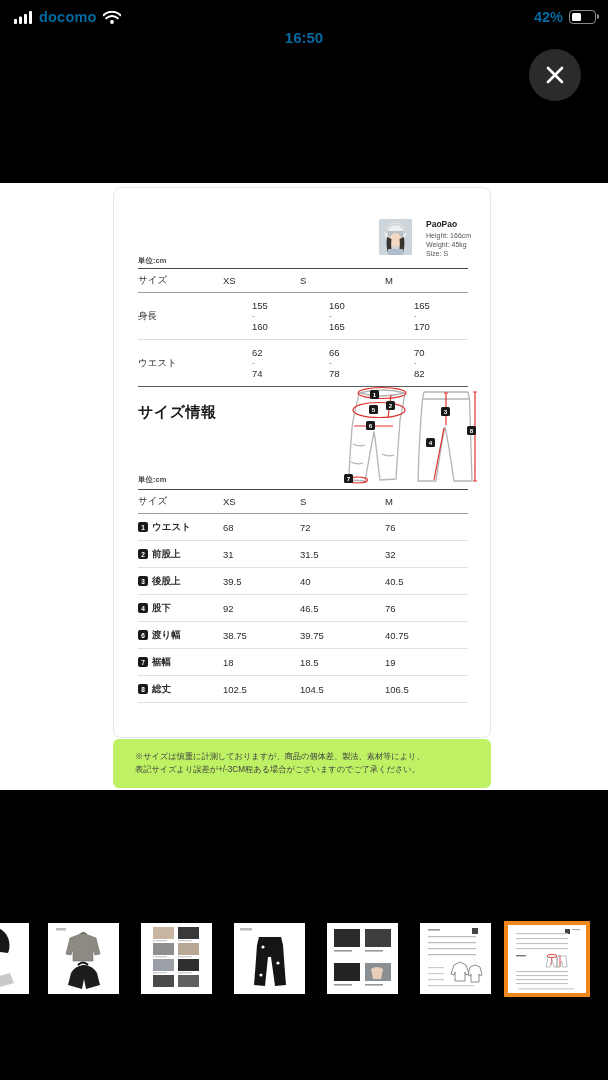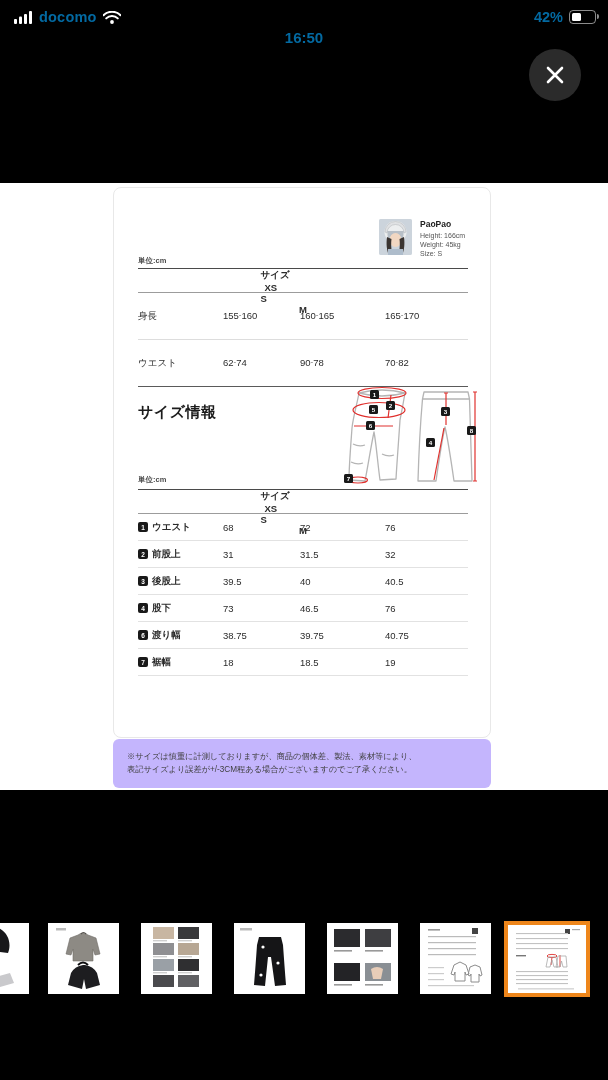--- a/index.html
+++ b/index.html
@@ -18,48 +18,48 @@
 
   
   .close-btn{position:absolute;left:529px;top:49px;width:52px;height:52px;border-radius:50%;
              background:#2b2b2b;border:none;display:flex;align-items:center;justify-content:center;cursor:pointer;padding:0;}
 
   
   .photo-band{position:absolute;top:183px;left:0;width:608px;height:607px;background:#fff;}
   .chart-card{position:absolute;left:113px;top:4px;width:378px;height:551px;background:#fff;
               border:1px solid #e8e8e8;border-radius:8px;box-sizing:border-box;}
 
-  .model-box{position:absolute;left:265px;top:31px;display:flex;gap:8px;}
+  .model-box{position:absolute;left:265px;top:31px;display:flex;gap:14px;}
   .model-photo{width:33px;height:36px;border-radius:2px;overflow:hidden;background:#d9dee4;flex:0 0 auto;}
   .model-text{line-height:1.3;}
   .model-name{font-size:8.5px;font-weight:700;color:#222;margin-bottom:1px;}
   .model-line{font-size:7px;color:#555;}
 
   .unit{position:absolute;left:24px;font-size:7.5px;font-weight:600;color:#4a4a4a;}
   .unit1{top:68px}.unit2{top:287px}
 
   .tbl{position:absolute;left:24px;width:330px;color:#2b2b2b;font-size:9.5px;}
   .tbl1{top:80px}.tbl2{top:301px}
-  .thead{display:flex;align-items:center;height:23px;border-top:1.5px solid #4a4a4a;border-bottom:1px solid #9c9c9c;font-weight:700;flex-direction:column;}
+  .thead{display:flex;align-items:center;height:23px;border-top:1.5px solid #4a4a4a;border-bottom:1px solid #9c9c9c;font-weight:400;}
   .cl{width:85px}.c1{width:77px}.c2{width:85px}.c3{flex:1}
   .t1r{display:flex;align-items:center;height:46px;border-bottom:1px solid #ddd;}
   #t1-body .t1r:last-child{border-bottom:1.5px solid #5a5a5a;}
   .t1r .cl{font-weight:400;}
-  .range{display:flex;line-height:1.2;}
+  .range{display:flex;flex-direction:column;line-height:1.2;margin-left:29px;}
   .range .dash{font-size:8px;color:#666;}
   .t2r{display:flex;align-items:center;height:26px;border-bottom:1px solid #e2e2e2;}
   .t2lab{display:flex;align-items:center;font-weight:700;}
   .badge{display:inline-flex;width:10px;height:10px;background:#191919;color:#fff;font-size:6.5px;font-weight:700;
          align-items:center;justify-content:center;border-radius:2px;margin-right:4px;flex:0 0 auto;}
 
   .section-title{position:absolute;left:24px;top:215px;font-size:15px;font-weight:800;color:#1b1b1b;letter-spacing:.5px;text-align:center;}
   .diagram{position:absolute;left:228px;top:196px;}
 
-  .footnote{position:absolute;left:113px;top:556px;width:378px;height:49px;background:#c4b5fd;border-radius:6px;
-            box-sizing:border-box;padding:11px 14px;font-size:8.2px;color:#3f3f3f;line-height:1.6;}
+  .footnote{position:absolute;left:113px;top:556px;width:378px;height:49px;background:#bef264;border-radius:6px;
+            box-sizing:border-box;padding:11px 22px;font-size:8.2px;color:#3f3f3f;line-height:1.6;}
 
   
   .thumbs{position:absolute;top:922px;left:0;width:608px;height:74px;}
   .thumb{position:absolute;top:1px;width:71px;height:71px;background:#fff;overflow:hidden;cursor:pointer;}
   .thumb svg{display:block;}
   .thumb.sel{top:-1px;width:86px;height:76px;border:4px solid #ee861b;box-sizing:border-box;}
 </style>
 </head>
 <body>
 
@@ -158,21 +158,21 @@
     <span class="cl lab">ウエスト</span>
     <span class="c1">
                 <span class="range">
                   <span>62</span>
                   <span class="dash">-</span>
                   <span>74</span>
                 </span>
               </span>
     <span class="c2">
                 <span class="range">
-                  <span>90</span>
+                  <span>66</span>
                   <span class="dash">-</span>
                   <span>78</span>
                 </span>
               </span>
     <span class="c3">
                 <span class="range">
                   <span>70</span>
                   <span class="dash">-</span>
                   <span>82</span>
                 </span>
@@ -267,21 +267,21 @@
     <span class="c1 val">39.5</span>
     <span class="c2 val">40</span>
     <span class="c3 val">40.5</span>
   </div>
 
   <div class="t2r">
     <span class="cl t2lab">
                 <span class="badge">4</span>
                 <span class="lab">股下</span>
               </span>
-    <span class="c1 val">73</span>
+    <span class="c1 val">92</span>
     <span class="c2 val">46.5</span>
     <span class="c3 val">76</span>
   </div>
 
 
   <div class="t2r">
     <span class="cl t2lab">
                 <span class="badge">6</span>
                 <span class="lab">渡り幅</span>
               </span>
@@ -293,20 +293,29 @@
   <div class="t2r">
     <span class="cl t2lab">
                 <span class="badge">7</span>
                 <span class="lab">裾幅</span>
               </span>
     <span class="c1 val">18</span>
     <span class="c2 val">18.5</span>
     <span class="c3 val">19</span>
   </div>
 
+  <div class="t2r">
+    <span class="cl t2lab">
+                <span class="badge">8</span>
+                <span class="lab">総丈</span>
+              </span>
+    <span class="c1 val">102.5</span>
+    <span class="c2 val">104.5</span>
+    <span class="c3 val">106.5</span>
+  </div>
 </div>
       </div>
     </div>
 
     <div class="footnote">
       <div>※サイズは慎重に計測しておりますが、商品の個体差、製法、素材等により、</div>
       <div>表記サイズより誤差が+/-3CM程ある場合がございますのでご了承ください。</div>
     </div>
   </div>
 

